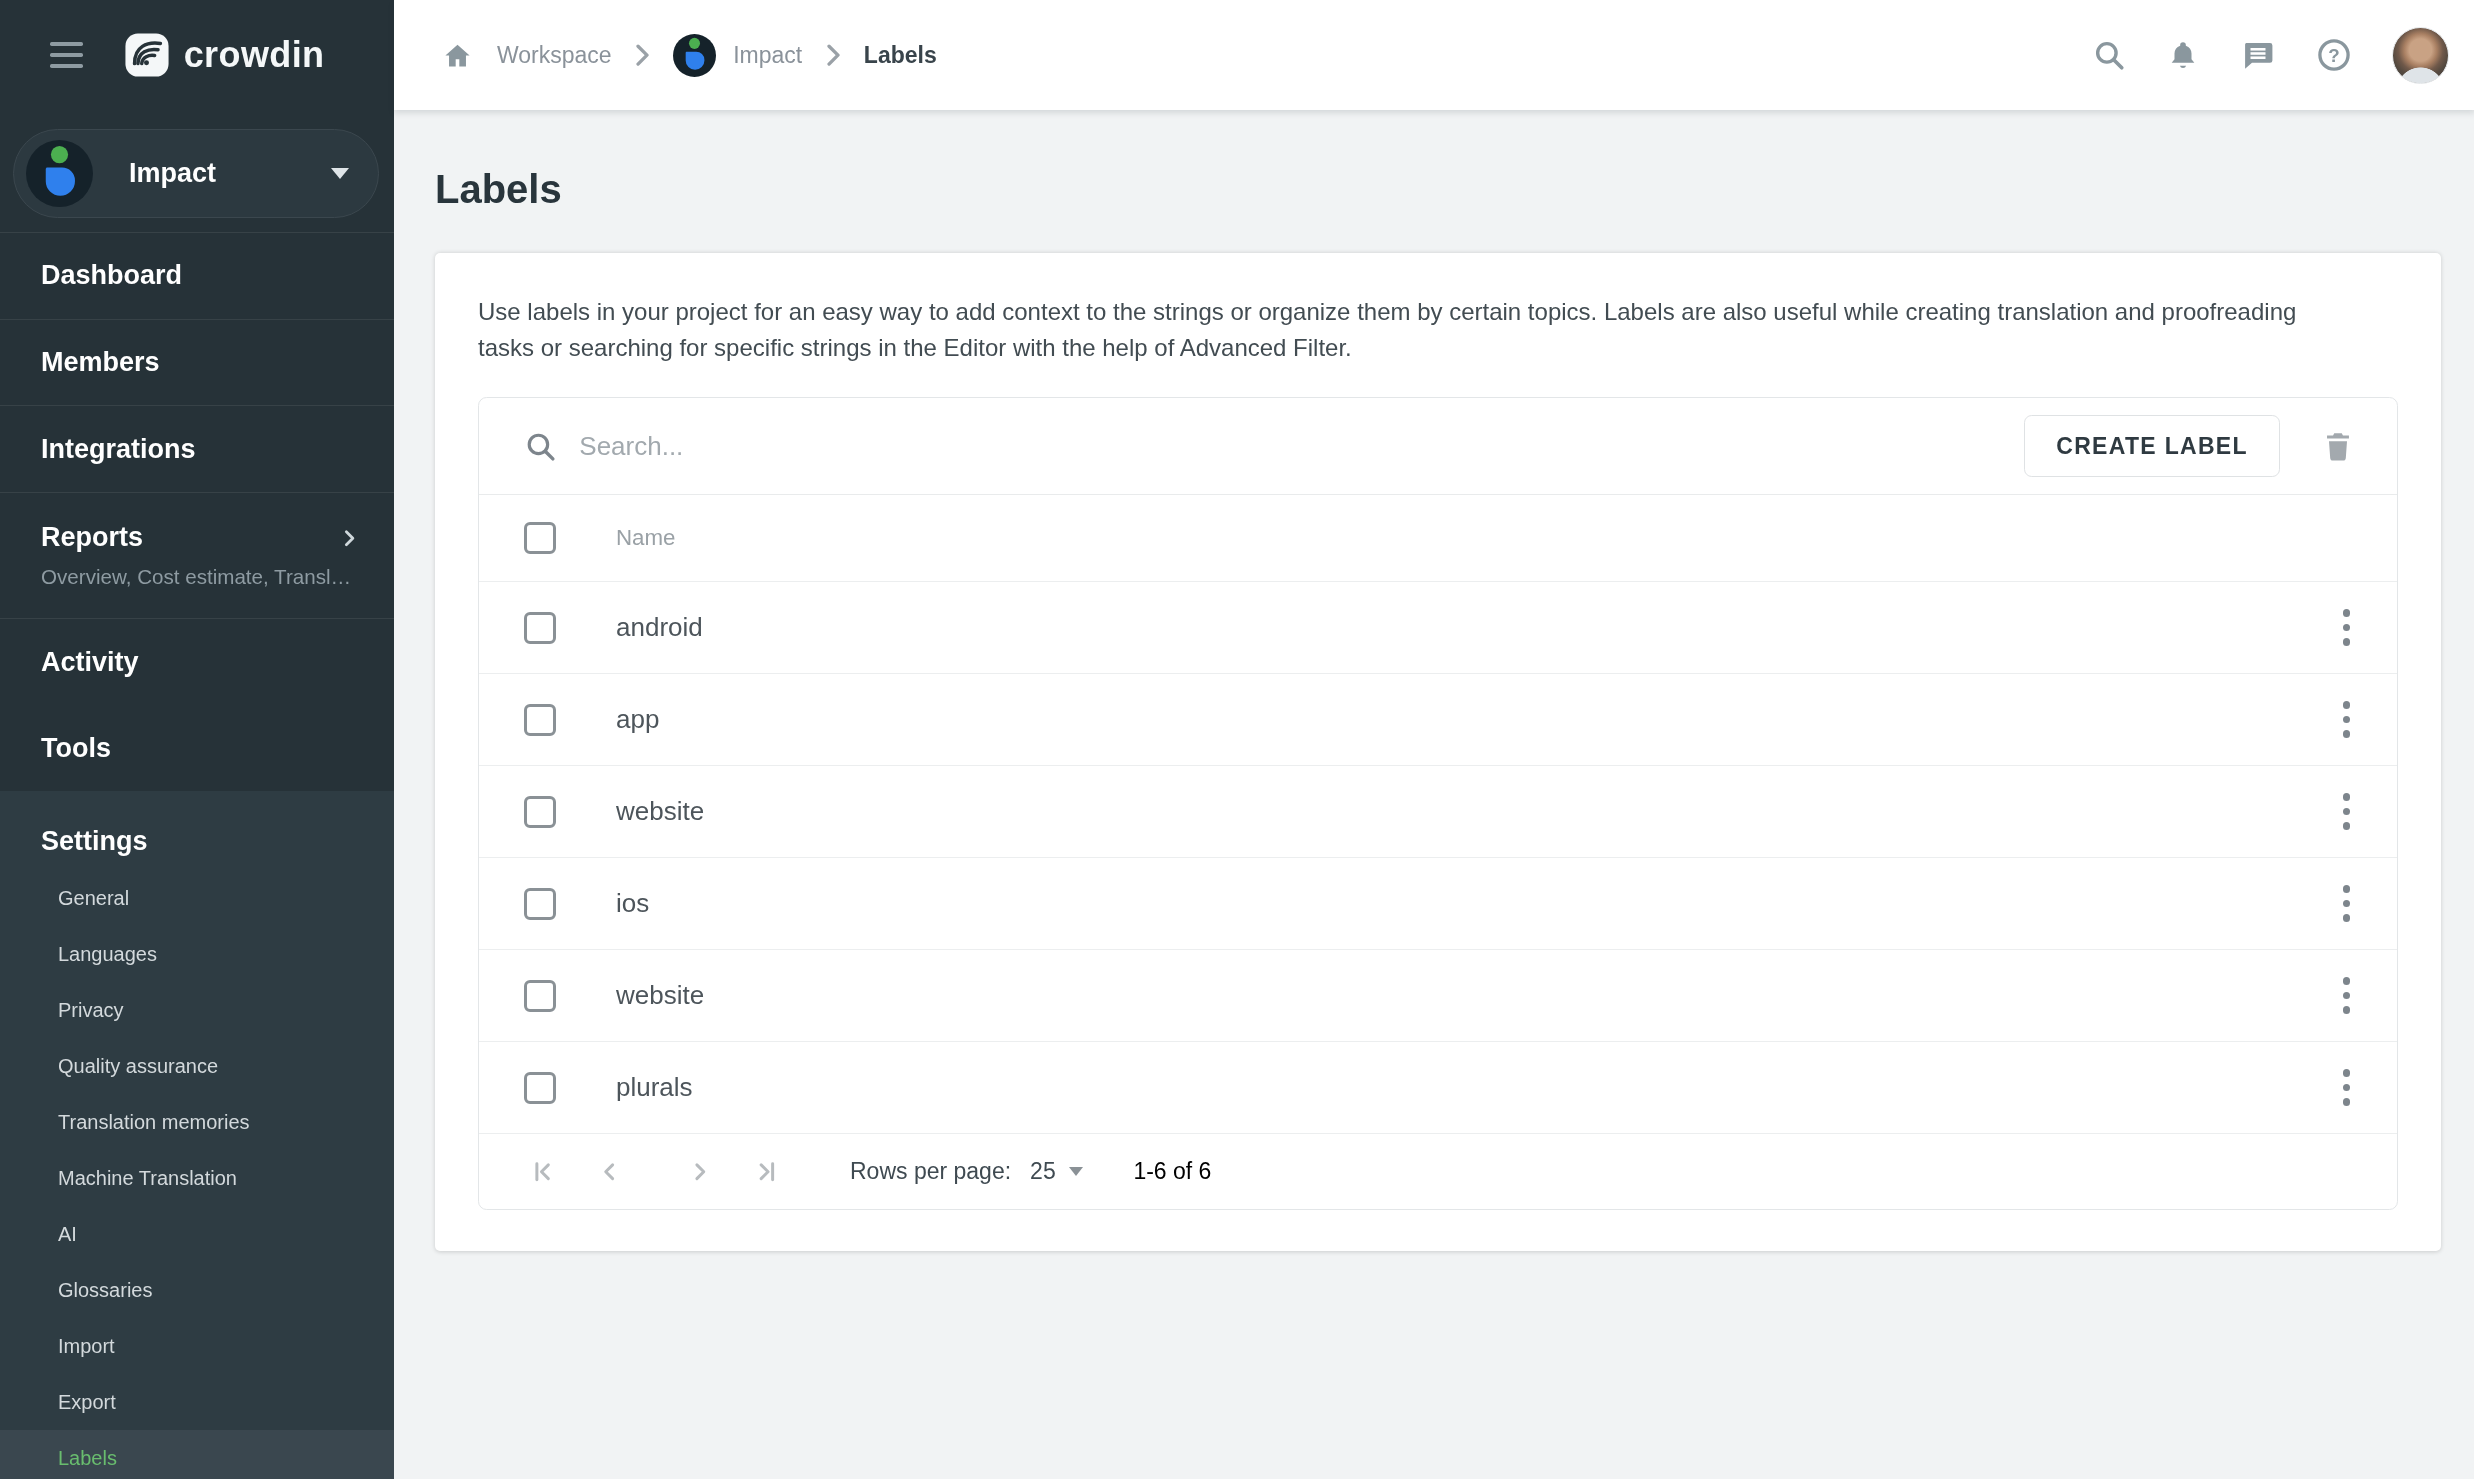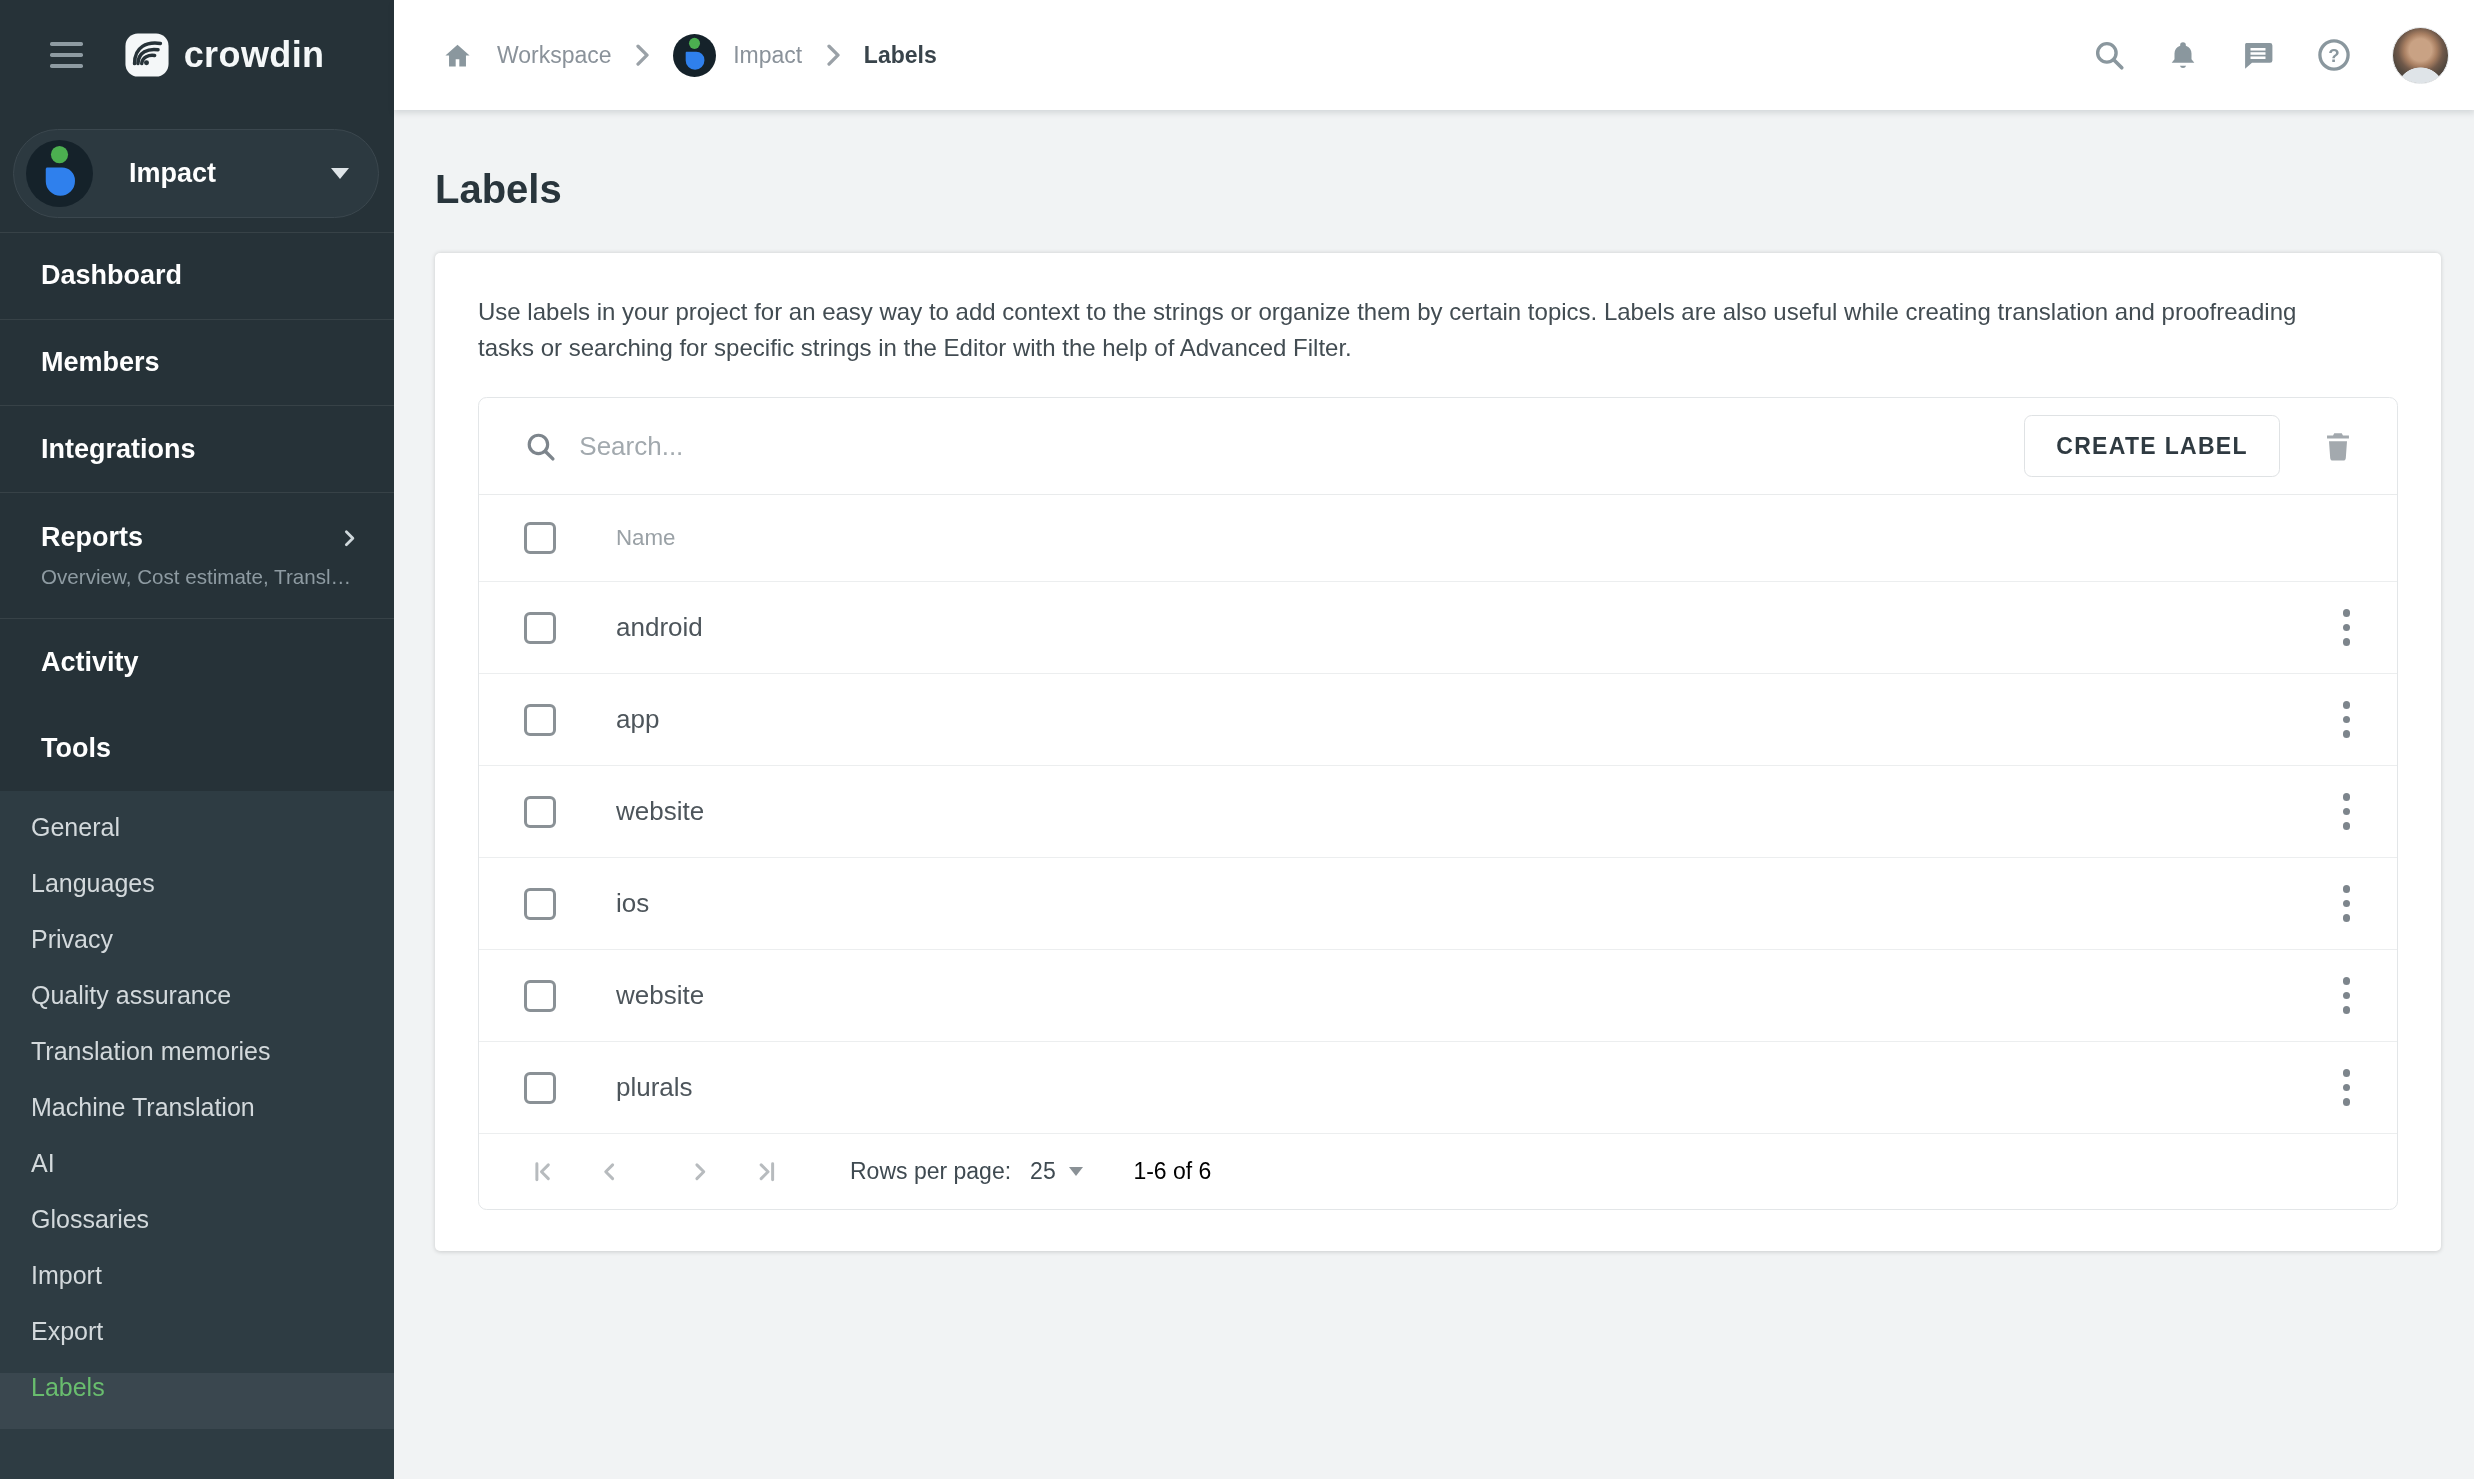--- a/index.html
+++ b/index.html
@@ -20,21 +20,21 @@
 
   .side-divider { height:0.9px; background:rgba(255,255,255,0.08); flex-shrink:0; }
 
   .nav-item { height:86px; display:flex; align-items:center; padding:0 34px 0 41px; color:#fff; font-size:27px; font-weight:700; cursor:pointer; flex-shrink:0; }
   .nav-item.tall { height:125px; flex-direction:column; align-items:stretch; justify-content:center; }
   .nav-row { display:flex; align-items:center; justify-content:space-between; }
   .nav-sub { font-size:20.6px; font-weight:400; color:#8e9ba2; margin-top:12px; white-space:nowrap; overflow:hidden; }
 
   .settings-section { background:#2e3c43; flex:1; display:flex; flex-direction:column; padding-top:22.3px; }
   .settings-title { height:57px; display:flex; align-items:center; padding-left:41px; color:#fff; font-size:27px; font-weight:700; }
-  .settings-item { height:56px; display:flex; padding-left:31px; color:#d3d9dc; font-size:25px; cursor:pointer; flex-shrink:0; }
+  .settings-item { height:56px; display:flex; align-items:center; padding-left:58px; color:#d3d9dc; font-size:20px; cursor:pointer; flex-shrink:0; }
   .settings-item.active { background:#3a474f; color:#69bd6e; }
 
   
   .main { flex:1; display:flex; flex-direction:column; height:100%; }
   .topbar { height:110px; background:#ffffff; display:flex; align-items:center; padding:0 26px 0 48px; box-shadow:0 2.6px 6px rgba(38,50,56,0.14); position:relative; z-index:5; flex-shrink:0; }
   .breadcrumb { display:flex; align-items:center; flex:1; }
   .crumb { font-size:23px; color:#8a929a; cursor:pointer; }
   .crumb.current { color:#39444b; font-weight:700; cursor:default; }
   .crumb-sep { margin:0 22.3px; display:flex; align-items:center; }
   .crumb-home { margin-right:24px; display:flex; cursor:pointer; }
@@ -135,20 +135,21 @@
   </div>
   <div class="side-divider"></div>
   <div class="nav-item">
       <span>Activity</span>
     </div>
   <div class="nav-item">
       <span>Tools</span>
     </div>
 
   <div class="settings-section">
+    <div class="settings-title">Settings</div>
     <div class="settings-item">
         <span>General</span>
       </div>
     <div class="settings-item">
         <span>Languages</span>
       </div>
     <div class="settings-item">
         <span>Privacy</span>
       </div>
     <div class="settings-item">

